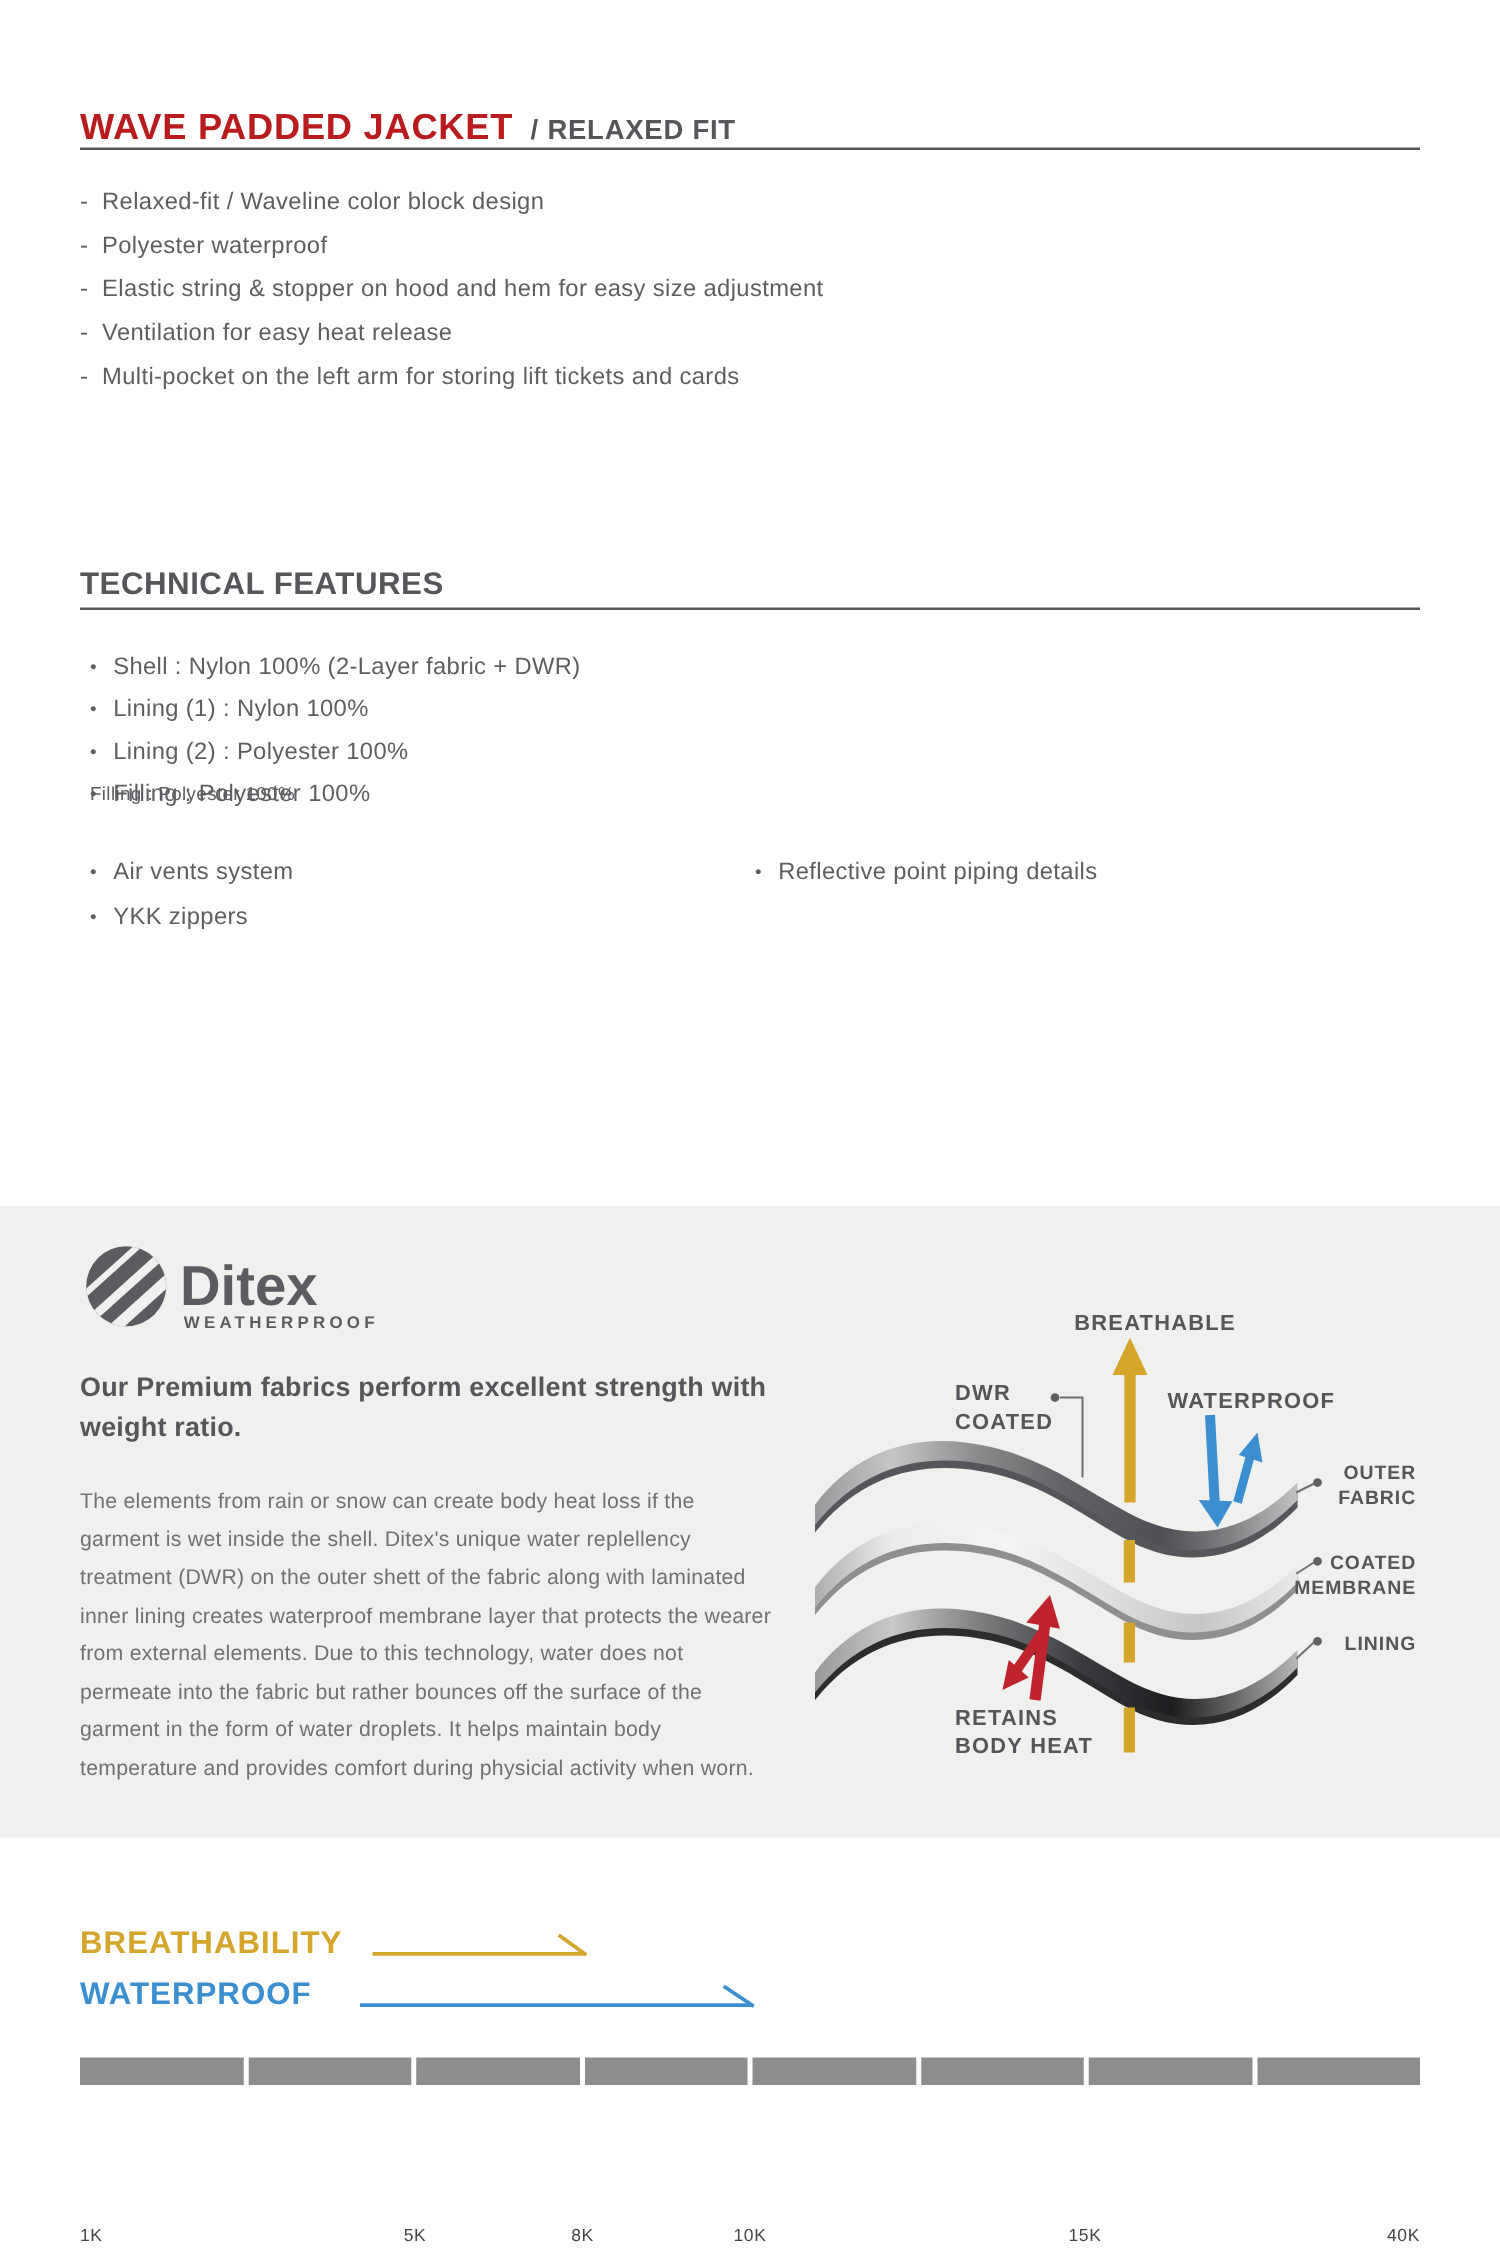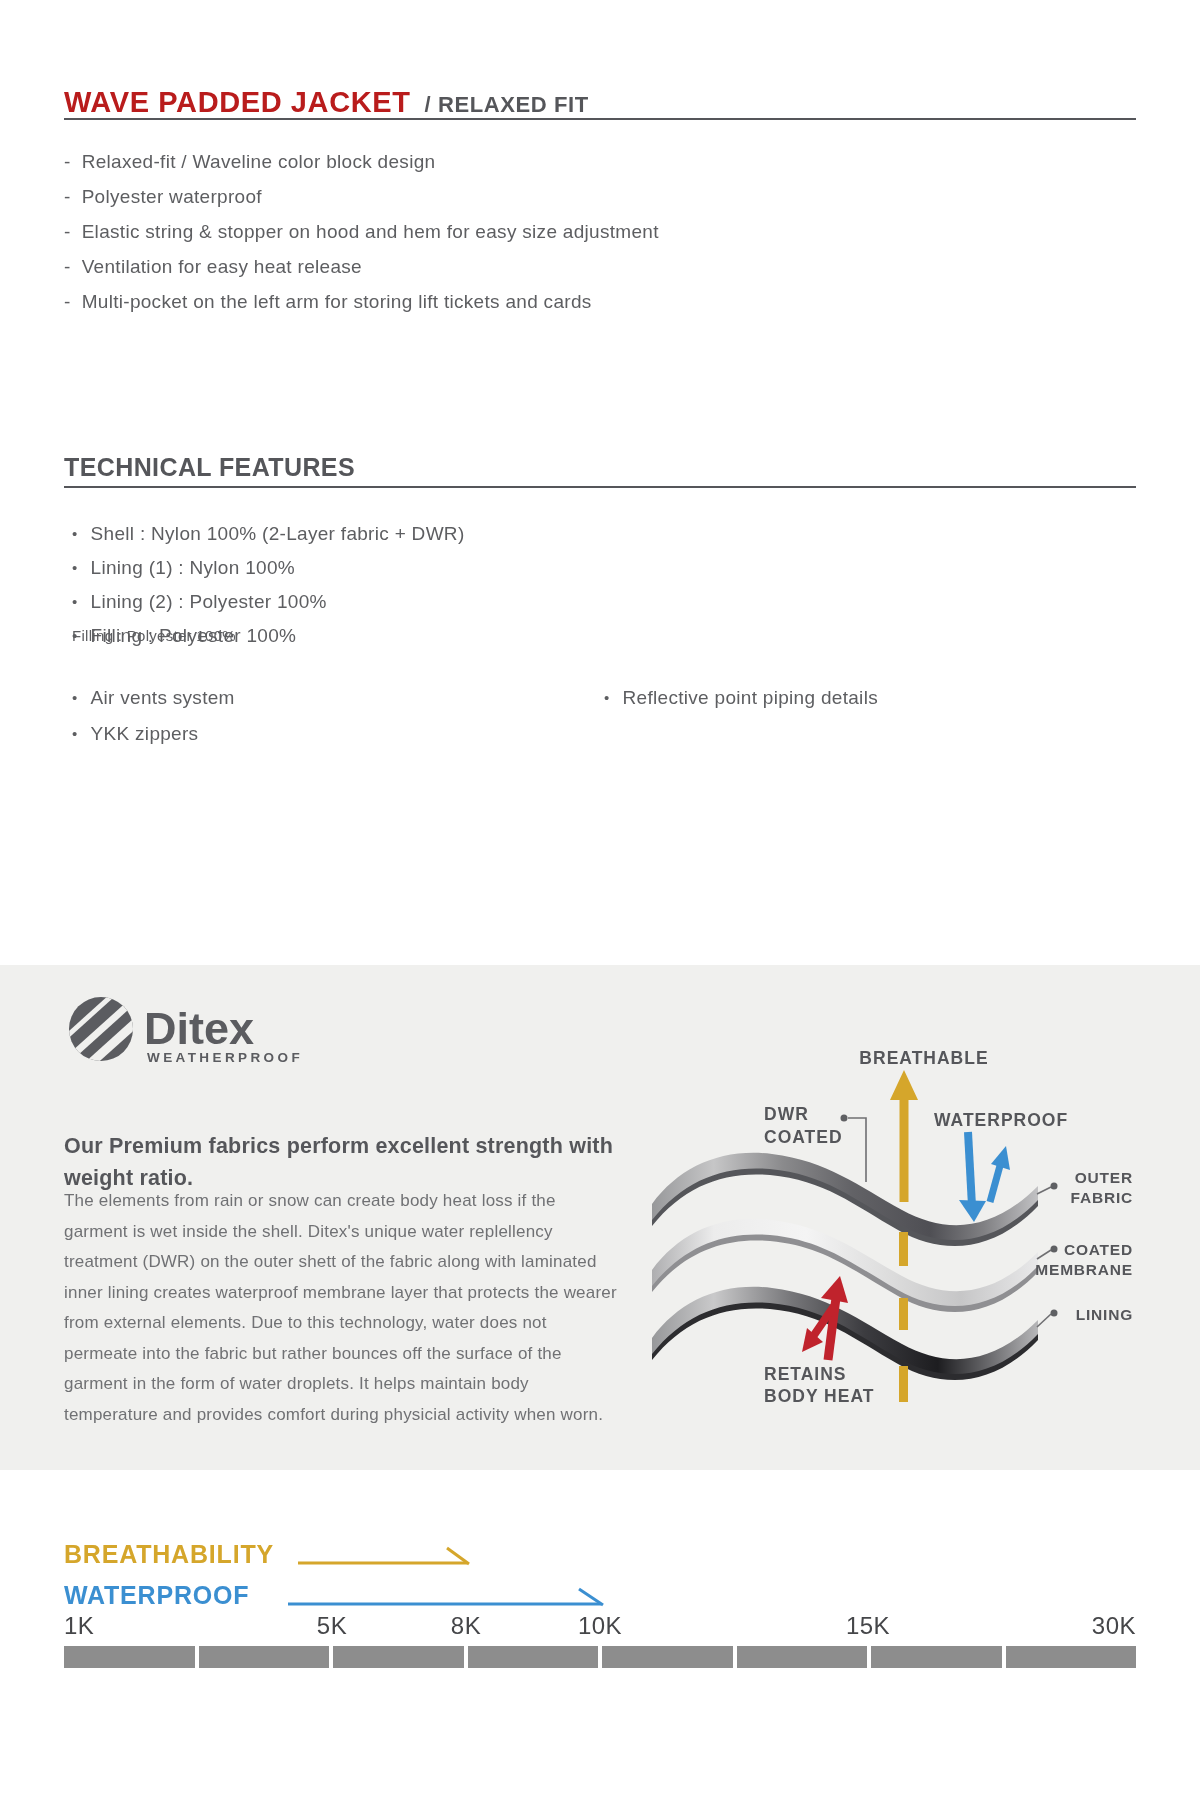--- a/index.html
+++ b/index.html
@@ -16,32 +16,32 @@
   .section-head{font-size:25px;font-weight:bold;color:#55565a;letter-spacing:.4px;}
 
   
   .li{display:flex;gap:11px;color:#5d5e61;font-size:19px;letter-spacing:.3px;line-height:24px;}
   .li .mk{flex:0 0 auto;color:#5d5e61;}
   .li .mk.dot{font-size:15px;line-height:24px;padding-left:4px;padding-right:2px;}
 
   
   .panel{left:0;top:965px;width:1200px;height:505px;background:#f0f0ee;}
   .headline{left:64px;top:1094px;width:560px;font-size:21.5px;font-weight:bold;
-            color:#55565a;line-height:32px;letter-spacing:.2px;margin-top:36px;}
+            color:#55565a;line-height:32px;letter-spacing:.2px;}
   .bodycopy{left:64px;top:1186px;width:556px;font-size:17px;color:#707174;
             line-height:30.5px;letter-spacing:.2px;}
 
   
   .rate-label{font-size:25px;font-weight:bold;letter-spacing:.8px;}
   .gold{color:#d5a62b;}
   .blue{color:#3b8fd1;}
 
   .scalebar{left:64px;top:1646px;width:1072px;height:22px;display:flex;gap:4px;}
   .scalebar .seg{flex:1 1 0;background:#8d8d8d;}
-  .tick{top:1612px;font-size:24px;font-weight:500;color:#454649;letter-spacing:.5px;}
+  .tick{top:1780px;font-size:14px;font-weight:500;color:#454649;letter-spacing:.5px;}
 
   svg text{font-family:"Liberation Sans",sans-serif;}
 </style>
 </head>
 <body>
 
 <div id="page">
 
   <div class="abs title-row">
     <span class="title-main">WAVE PADDED JACKET</span>
@@ -249,15 +249,15 @@
     <div class="seg"></div>
     <div class="seg"></div>
     <div class="seg"></div>
   </div>
 
   <span class="abs tick" style="left:64px;">1K</span>
   <span class="abs tick" style="left:332px;transform:translateX(-50%);">5K</span>
   <span class="abs tick" style="left:466px;transform:translateX(-50%);">8K</span>
   <span class="abs tick" style="left:600px;transform:translateX(-50%);">10K</span>
   <span class="abs tick" style="left:868px;transform:translateX(-50%);">15K</span>
-  <span class="abs tick" style="left:1136px;transform:translateX(-100%);">30K</span>
+  <span class="abs tick" style="left:1136px;transform:translateX(-100%);">40K</span>
 
 </div>
 
 </body></html>

